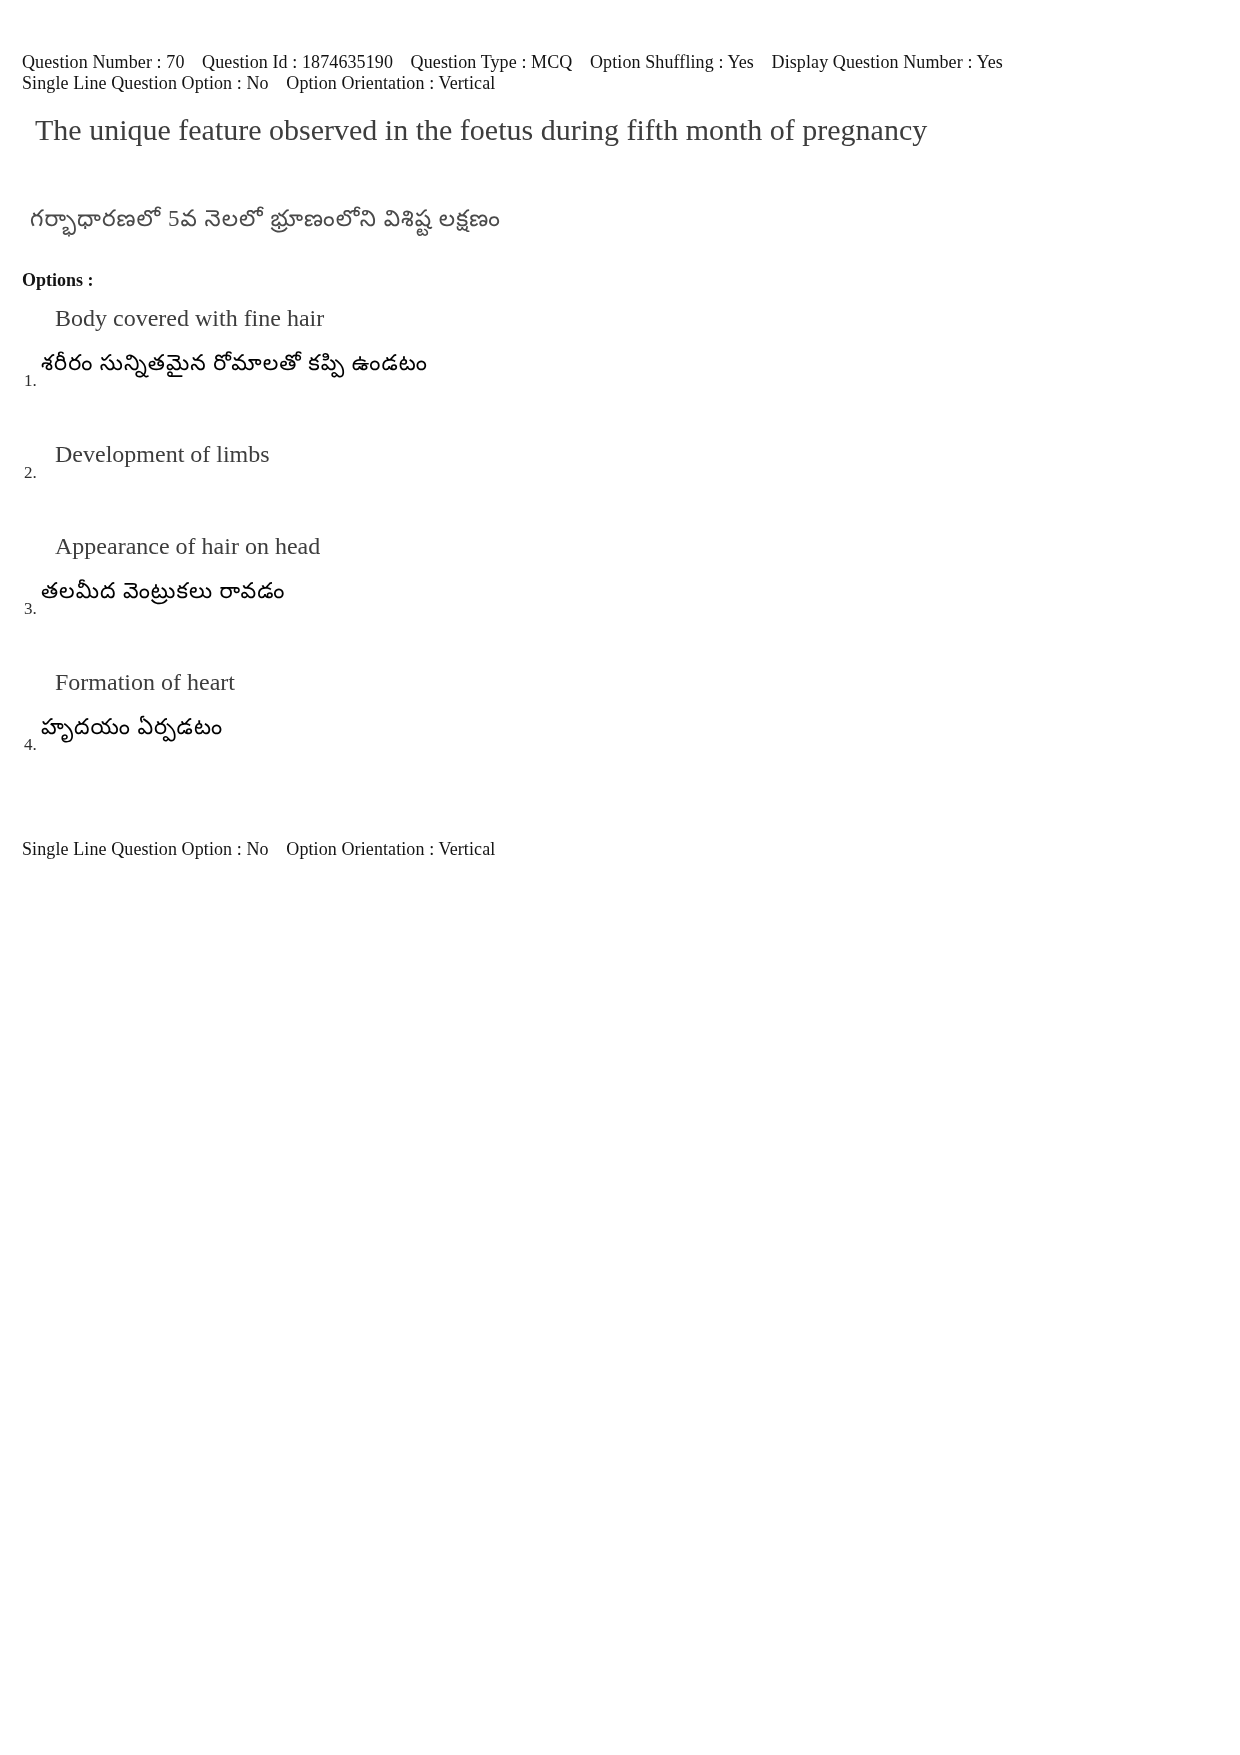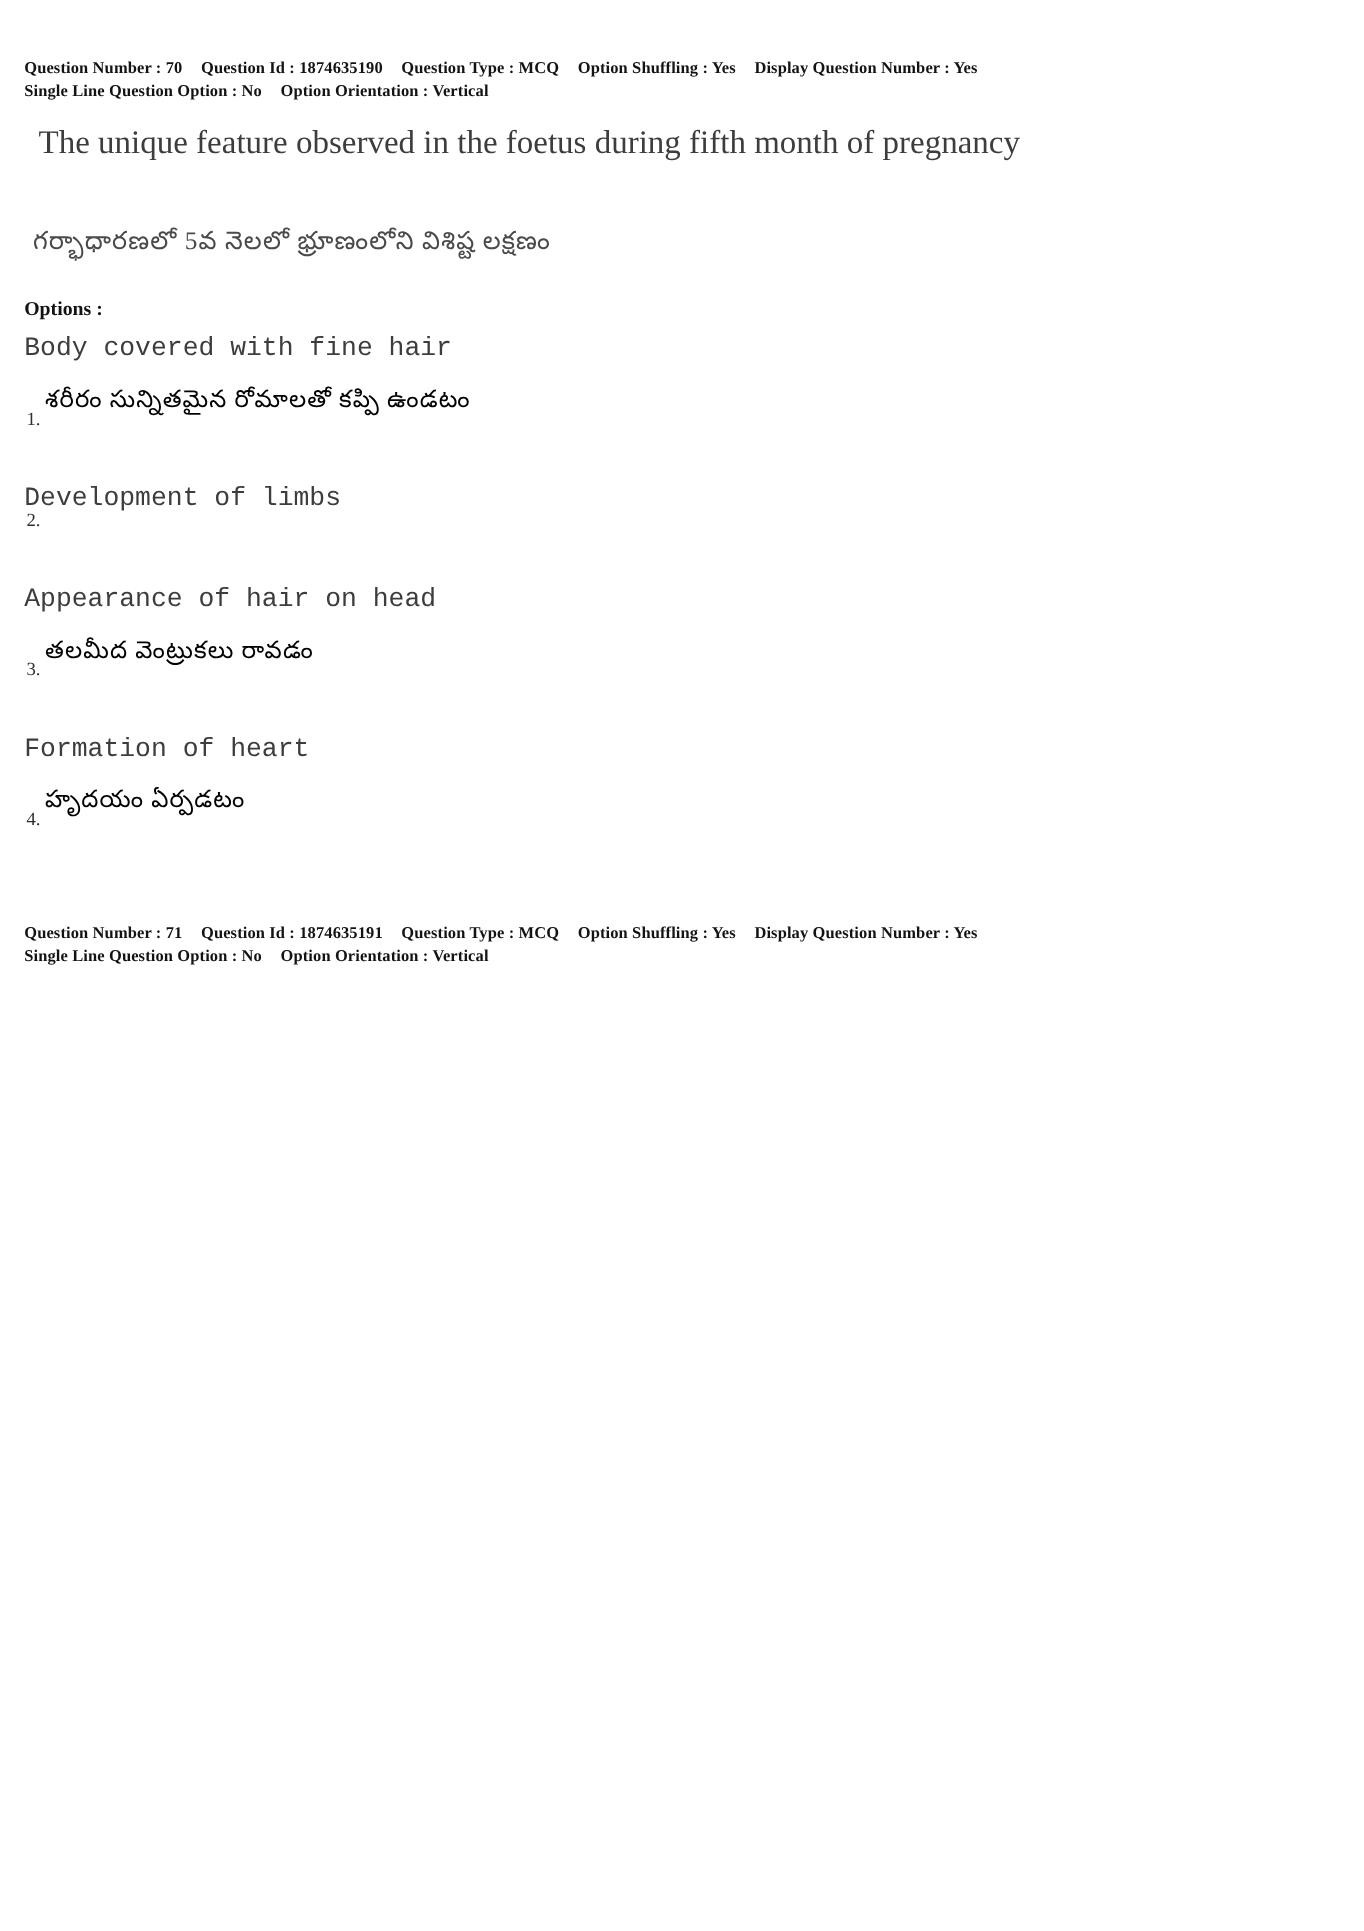--- a/index.html
+++ b/index.html
@@ -15,22 +15,22 @@
     overflow: hidden;
   }
   .page {
     padding: 52px 40px 0 22px;
   }
   
   .meta-block {
     margin: 0 0 18px 0;
   }
   .meta-line {
-    font-weight: bold;
-    font-size: 15px;
+    font-weight: normal;
+    font-size: 18px;
     line-height: 21px;
     color: #131313;
     letter-spacing: 0.1px;
   }
   .meta-line .meta-item {
     margin-right: 13px;
   }
   .meta-line .meta-item:last-child { margin-right: 0; }
 
   
@@ -55,24 +55,24 @@
     font-size: 18px;
     color: #131313;
   }
   .options-list {
     margin-top: 12px;
   }
   .option {
     margin-bottom: 48px;
   }
   .option .opt-en {
+    margin-left: 33px;
     font-size: 24px;
     line-height: 30px;
     color: #3d3d3d;
-    font-family: Liberation Mono, monospace;
   }
   .option .opt-te {
     margin: 16px 0 0 19px;
     font-size: 22px;
     line-height: 28px;
     color: #000000;
     letter-spacing: 1px;
   }
   .option .opt-num {
     margin: -6px 0 0 2px;
@@ -136,26 +136,19 @@
         <div class="opt-te">హృదయం ఏర్పడటం</div>
         <div class="opt-num">4.</div>
       </div>
 
     </div>
   </div>
 
   <div class="question-block q71-block">
     <div class="meta-block">
       <div class="meta-line">
-        <span class="meta-item">Question Number : 71</span>
-        <span class="meta-item">Question Id : 1874635191</span>
-        <span class="meta-item">Question Type : MCQ</span>
-        <span class="meta-item">Option Shuffling : Yes</span>
-        <span class="meta-item">Display Question Number : Yes</span>
-      </div>
-      <div class="meta-line">
         <span class="meta-item">Single Line Question Option : No</span>
         <span class="meta-item">Option Orientation : Vertical</span>
       </div>
     </div>
   </div>
 
 </div>
 
 </body></html>

